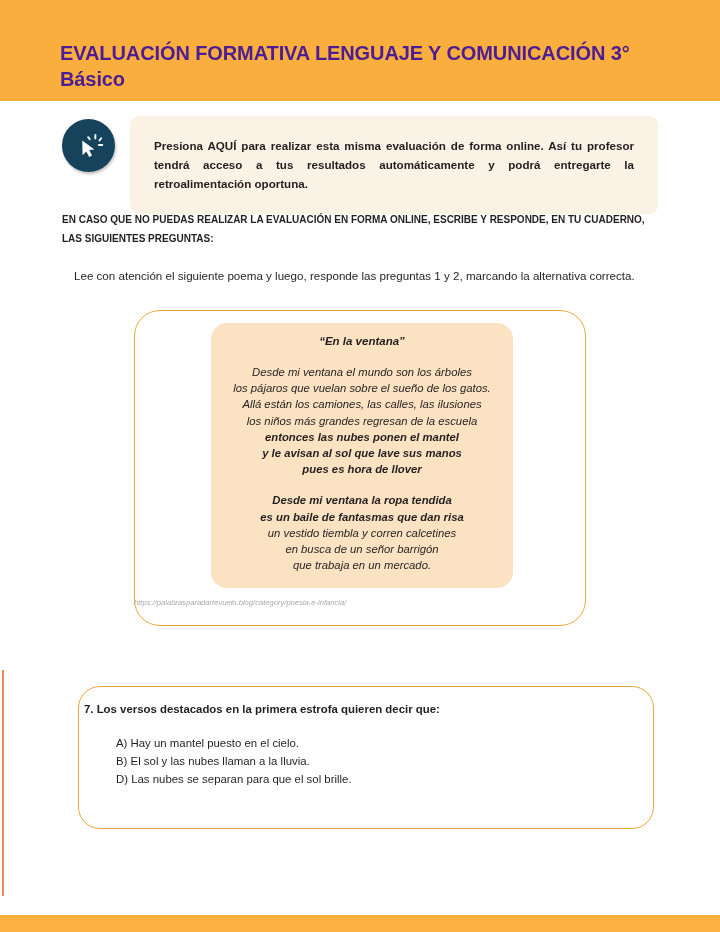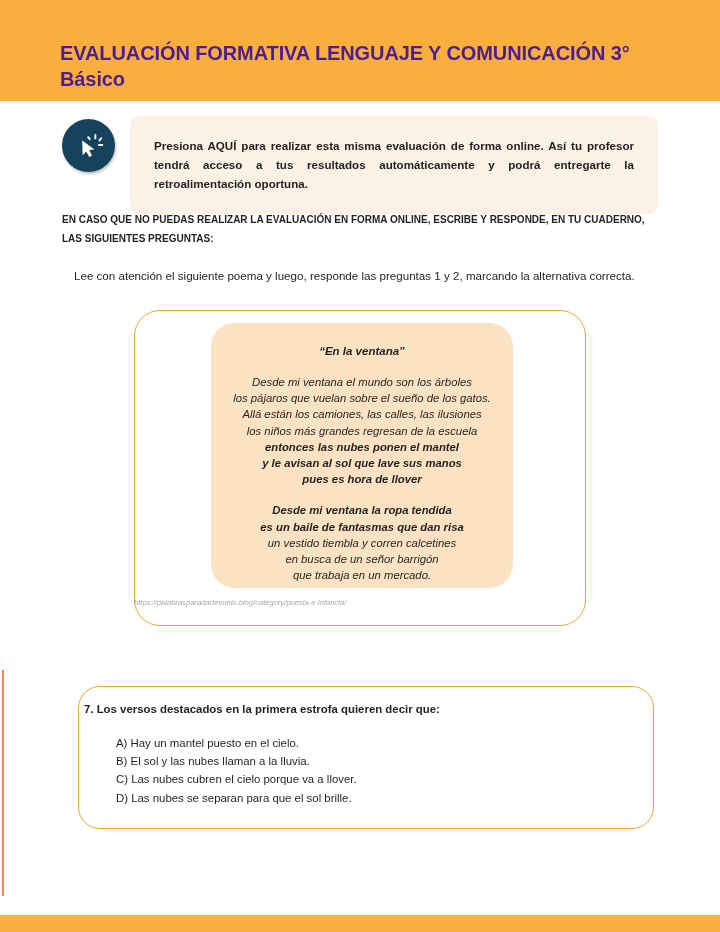--- a/index.html
+++ b/index.html
@@ -128,23 +128,23 @@
     background: #ffffff;
     box-sizing: border-box;
   }
   .poem-inner {
     position: absolute;
     left: 211px;
     top: 323px;
     width: 302px;
     height: 265px;
     background: #FBE2C2;
-    border-radius: 24px;
+    border-radius: 16px;
     box-sizing: border-box;
-    padding: 20px 8px 8px 8px;
+    padding: 10px 8px 8px 8px;
   }
   .poem-title {
     text-align: center;
     font-size: 11.5px;
     font-weight: bold;
     font-style: italic;
     line-height: 17px;
     margin: 0 0 14px 0;
     color: #231f20;
   }
@@ -248,18 +248,17 @@
       <div class="poem-line">que trabaja en un mercado.</div>
     </div>
 </div>
 <div class="poem-source">https://palabrasparadartevuelo.blog/category/poesia-e-infancia/</div>
 
 <div class="question-card"></div>
 <div class="question-stem">7. Los versos destacados en la primera estrofa quieren decir que:</div>
 <div class="options" id="options-list">
     <div class="option">A) Hay un mantel puesto en el cielo.</div>
     <div class="option">B) El sol y las nubes llaman a la lluvia.</div>
-    <div class="option">C) Las nubes cubren el cielo porque va a llover.</div>
     <div class="option">D) Las nubes se separan para que el sol brille.</div>
   </div>
 
 <div class="left-rule"></div>
 <div class="footer-band"></div>
 
 </body></html>

